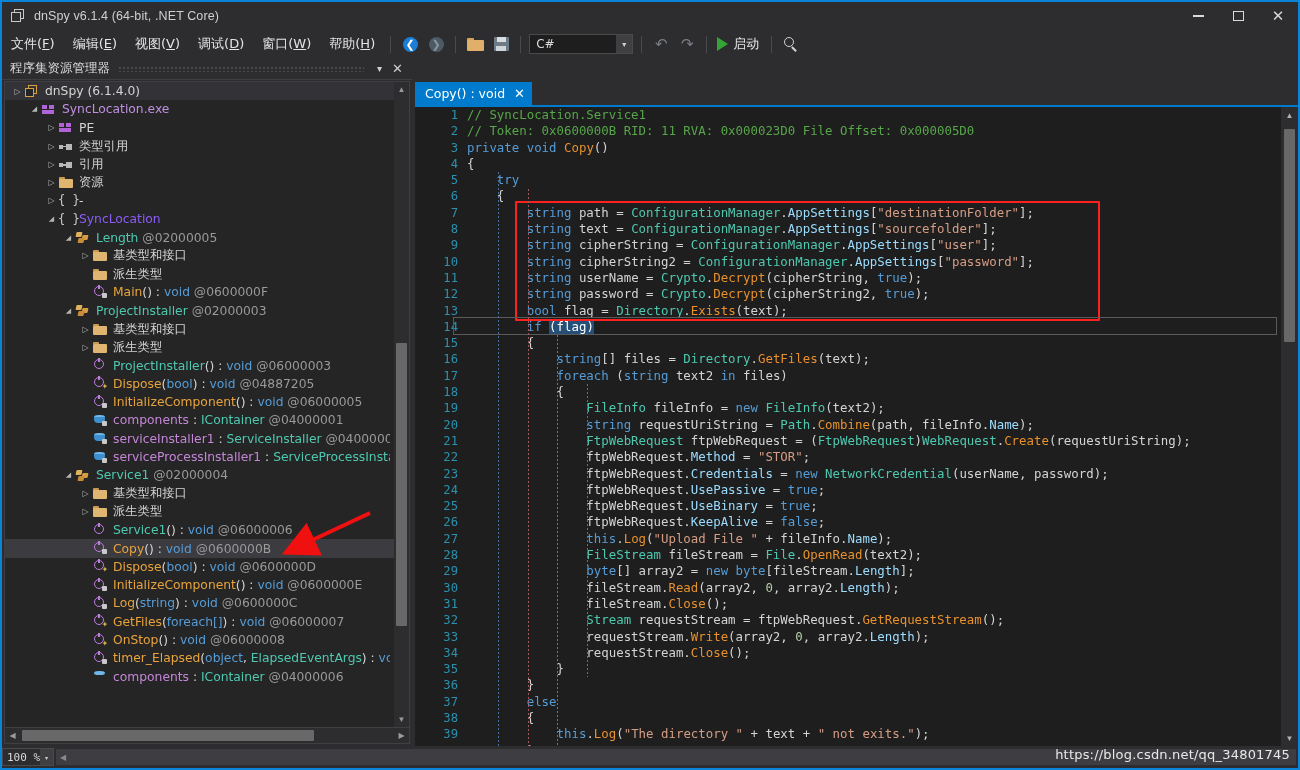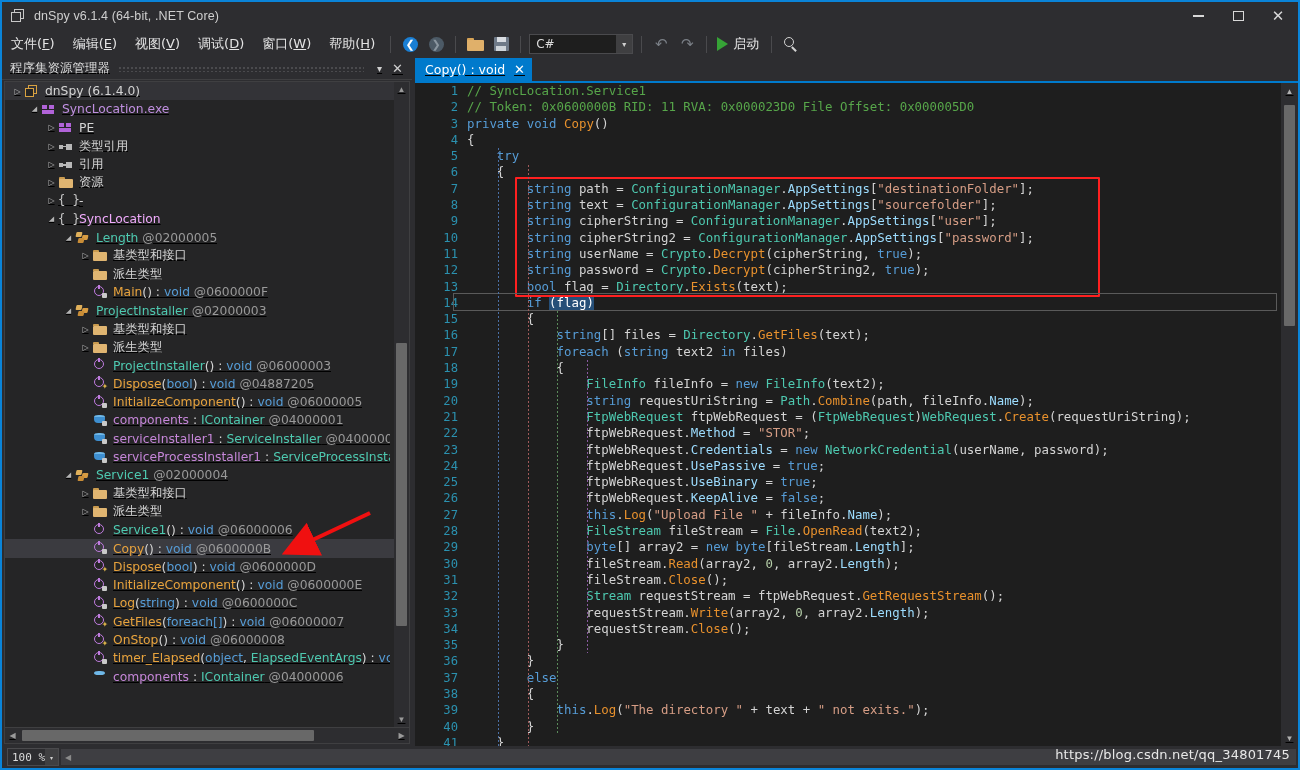--- a/index.html
+++ b/index.html
@@ -98,21 +98,21 @@
     border-top: 7px solid transparent; border-bottom: 7px solid transparent;
   }
   .start-lbl { font-size: 13px; color: #e6e6e6; margin-left: 5px; font-family: "DejaVu Sans", sans-serif; }
   .search-ico {
     width: 15px; height: 15px; position: relative;
   }
   .search-ico .ring { position: absolute; left: 0; top: 0; width: 10px; height: 10px; border: 1.6px solid #d2d2d2; border-radius: 50%; }
   .search-ico .hdl  { position: absolute; left: 8.5px; top: 9px; width: 6px; height: 1.6px; background: #d2d2d2; transform: rotate(45deg); transform-origin: left center; }
 
   
-  #body { flex: 1 1 auto; display: flex; min-height: 0; text-decoration: underline; }
+  #body { flex: 1 1 auto; display: flex; min-height: 0; }
 
   
   #leftpanel {
     width: 410px; flex: 0 0 410px;
     display: flex; flex-direction: column;
     background: #2d2d30;
   }
   #panelhdr {
     height: 22px; flex: 0 0 22px; background: #2d2d30;
     display: flex; align-items: center; padding: 0 4px 0 8px;
@@ -186,21 +186,21 @@
   .ic-method .star { position: absolute; left: 9.5px; top: 8px; color: #d9b14a; font-size: 8px; line-height: 6px; }
   .ic-field { position: relative; }
   .ic-field .top { position: absolute; left: 1.5px; top: 2px; width: 11px; height: 4px; background: #6fb8e8; border-radius: 50%/60%; }
   .ic-field .bdy { position: absolute; left: 1.5px; top: 4px; width: 11px; height: 6px; background: #3e8fd0; border-radius: 0 0 4px 4px; }
   .ic-field .lock { position: absolute; left: 9.5px; top: 8px; width: 5px; height: 5px; background: #c9c9c9; border-radius: 1px;}
 
   
   .c-def   { color: #d4d4d4; }
   .c-asm   { color: #d4d4d4; }
   .c-mod   { color: #c08fe0; }
-  .c-ns    { color: #f0abfc; }
+  .c-ns    { color: #8b5cf6; }
   .c-class { color: #4ec9b0; }
   .c-method{ color: #e8a33d; }
   .c-field { color: #c586d8; }
   .c-type  { color: #4ec9b0; }
   .c-void  { color: #569cd6; }
   .c-token { color: #9a9a9a; }
 
   
   #treevs {
     flex: 0 0 15px; width: 15px; background: #2d2d30;
@@ -214,21 +214,21 @@
     display: flex; align-items: center; border: 1px solid #3f3f41; border-top: none;
   }
   #treehs .arw { width: 15px; text-align: center; color: #9a9a9a; font-size: 8px; }
   #treehs .track { flex: 1; height: 16px; position: relative; }
   #treehs .thumb { position: absolute; top: 2px; height: 11px; background: #686868; border-radius: 1px; }
 
   
   #splitter { width: 3px; flex: 0 0 3px; background: #2d2d30; }
 
   
-  #rightpanel { flex: 1 1 auto; display: flex; flex-direction: column; min-width: 0; background: #2d2d30; }
+  #rightpanel { flex: 1 1 auto; display: flex; flex-direction: column; min-width: 0; background: #2d2d30; margin-top: 24px; }
   #tabstrip {
     height: 25px; flex: 0 0 25px; display: flex; align-items: flex-end;
     background: #2d2d30; border-bottom: 2px solid #007acc;
   }
   .tab {
     height: 23px; background: #007acc; color: #ffffff;
     display: flex; align-items: center; padding: 0 7px 0 10px;
     font-size: 12.5px; font-family: "DejaVu Sans", sans-serif; gap: 9px;
   }
   .tab .tclose { font-size: 13px; color: #ffffff; font-family: "DejaVu Sans", sans-serif; }
@@ -279,21 +279,21 @@
   #editvs .track { flex: 1; width: 17px; position: relative; }
   #editvs .thumb { position: absolute; left: 3px; width: 11px; background: #686868; border-radius: 1px; }
 
   
   #statusbar {
     height: 22px; flex: 0 0 22px; background: #2d2d30;
     display: flex; align-items: center; position: relative;
   }
   #statusbar .zoomwrap {
     width: 52px; height: 18px; border: 1px solid #4a4a4d; background: #2d2d30;
-    display: flex; align-items: center; margin-left: 5px; position: relative;
+    display: flex; align-items: center; position: relative;
   }
   #statusbar .zoomwrap .zv { font-size: 11px; color: #dcdcdc; padding-left: 4px; font-family: "DejaVu Sans Mono", monospace; }
   #statusbar .zoomwrap .za {
     position: absolute; right: 0; top: 0; width: 13px; height: 16px; background: #3f3f41;
     display: flex; align-items: center; justify-content: center; color: #cfcfcf; font-size: 6px;
   }
   #statusbar .hsb { flex: 1; height: 16px; margin: 0 2px; display: flex; align-items: center; background: #3e3e42;}
   #statusbar .hsb .arw { width: 14px; text-align: center; color: #8a8a8a; font-size: 8px; }
   #watermark {
     position: absolute; right: 8px; top: 1px;

